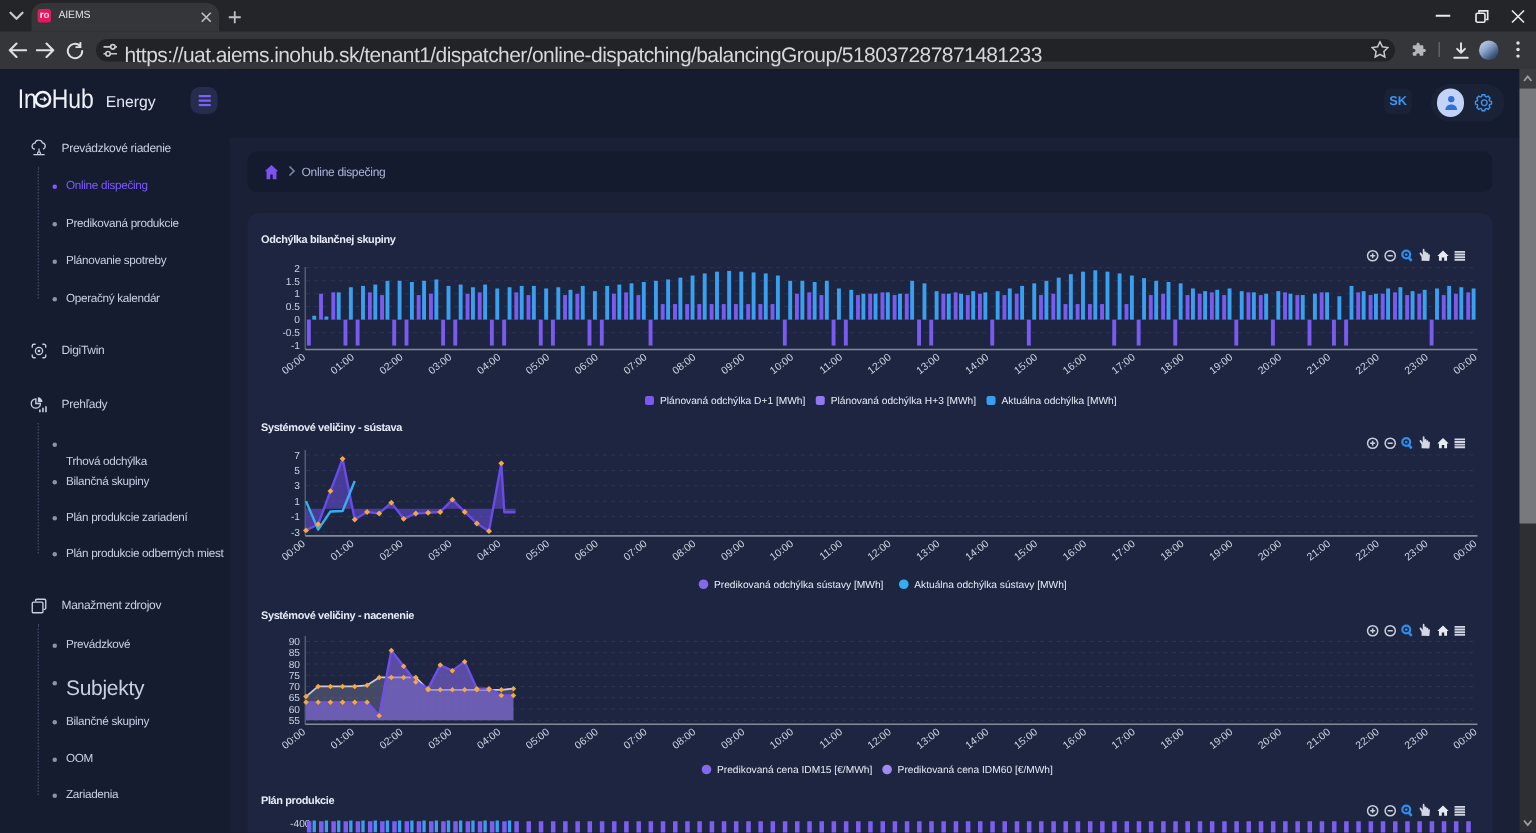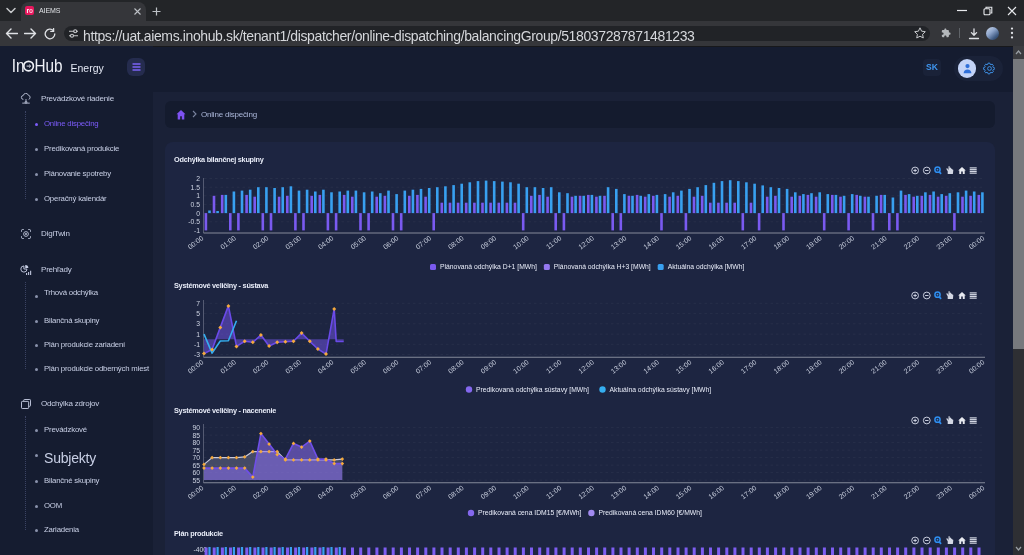--- a/index.html
+++ b/index.html
@@ -604,32 +604,32 @@
     <circle cx="8" cy="8" r="1.2" fill="#c9d0e6"></circle>
   </svg>
 <div style="position:absolute;left:41px;top:228.8px;font-size:8px;letter-spacing:-0.2px;color:#c9d0e6;white-space:nowrap">DigiTwin</div>
 <svg style="position:absolute;left:20px;top:263.5px" width="12" height="12" viewBox="0 0 16 16">
     <path d="M5.2 2.6a4.1 4.1 0 1 0 4.1 4.1H5.2z" fill="none" stroke="#c9d0e6" stroke-width="1.2"></path>
     <path d="M7 1.2a4.1 4.1 0 0 1 4.1 4.1H7z" fill="#c9d0e6"></path>
     <path d="M8.8 14.5v-2.6M11.5 14.5v-4M14.2 14.5v-5.5" stroke="#c9d0e6" stroke-width="1.4"></path>
   </svg>
 <div style="position:absolute;left:41px;top:264.8px;font-size:8px;letter-spacing:-0.2px;color:#c9d0e6;white-space:nowrap">Prehľady</div>
 <div style="position:absolute;left:35px;top:294.5px;width:3.2px;height:3.2px;border-radius:50%;background:#8a92ac"></div>
-<div style="position:absolute;left:44px;top:288px;font-size:7.8px;letter-spacing:-0.2px;color:#c9d0e6;white-space:nowrap">Trhová odchýlka</div>
+<div style="position:absolute;left:44px;top:303px;font-size:7.8px;letter-spacing:-0.2px;color:#c9d0e6;white-space:nowrap">Trhová odchýlka</div>
 <div style="position:absolute;left:35px;top:319.5px;width:3.2px;height:3.2px;border-radius:50%;background:#8a92ac"></div>
 <div style="position:absolute;left:44px;top:315.9px;font-size:7.8px;letter-spacing:-0.2px;color:#c9d0e6;white-space:nowrap">Bilančná skupiny</div>
 <div style="position:absolute;left:35px;top:343.5px;width:3.2px;height:3.2px;border-radius:50%;background:#8a92ac"></div>
 <div style="position:absolute;left:44px;top:339.9px;font-size:7.8px;letter-spacing:-0.2px;color:#c9d0e6;white-space:nowrap">Plán produkcie zariadení</div>
 <div style="position:absolute;left:35px;top:367.5px;width:3.2px;height:3.2px;border-radius:50%;background:#8a92ac"></div>
 <div style="position:absolute;left:44px;top:363.9px;font-size:7.8px;letter-spacing:-0.2px;color:#c9d0e6;white-space:nowrap">Plán produkcie odberných miest</div>
 <svg style="position:absolute;left:20px;top:397.5px" width="12" height="12" viewBox="0 0 16 16">
     <path d="M5 4V3a1 1 0 0 1 1-1h7a1 1 0 0 1 1 1v7a1 1 0 0 1-1 1h-1" fill="none" stroke="#c9d0e6" stroke-width="1.2"></path>
     <rect x="2" y="4.5" width="9.5" height="9.5" rx="1" fill="none" stroke="#c9d0e6" stroke-width="1.2"></rect>
   </svg>
-<div style="position:absolute;left:41px;top:398.8px;font-size:8px;letter-spacing:-0.2px;color:#c9d0e6;white-space:nowrap">Odchýlka zdrojov</div>
+<div style="position:absolute;left:41px;top:398.8px;font-size:8px;letter-spacing:-0.2px;color:#c9d0e6;white-space:nowrap">Manažment zdrojov</div>
 <div style="position:absolute;left:35px;top:428.5px;width:3.2px;height:3.2px;border-radius:50%;background:#8a92ac"></div>
 <div style="position:absolute;left:44px;top:424.9px;font-size:7.8px;letter-spacing:-0.2px;color:#c9d0e6;white-space:nowrap">Prevádzkové</div>
 <div style="position:absolute;left:35px;top:453.5px;width:3.2px;height:3.2px;border-radius:50%;background:#8a92ac"></div>
 <div style="position:absolute;left:44px;top:449.9px;font-size:14px;letter-spacing:-0.2px;color:#c9d0e6;white-space:nowrap">Subjekty</div>
 <div style="position:absolute;left:35px;top:479.5px;width:3.2px;height:3.2px;border-radius:50%;background:#8a92ac"></div>
 <div style="position:absolute;left:44px;top:475.9px;font-size:7.8px;letter-spacing:-0.2px;color:#c9d0e6;white-space:nowrap">Bilančné skupiny</div>
 <div style="position:absolute;left:35px;top:504.5px;width:3.2px;height:3.2px;border-radius:50%;background:#8a92ac"></div>
 <div style="position:absolute;left:44px;top:500.9px;font-size:7.8px;letter-spacing:-0.2px;color:#c9d0e6;white-space:nowrap">OOM</div>
 <div style="position:absolute;left:35px;top:528.5px;width:3.2px;height:3.2px;border-radius:50%;background:#8a92ac"></div>
 <div style="position:absolute;left:44px;top:524.9px;font-size:7.8px;letter-spacing:-0.2px;color:#c9d0e6;white-space:nowrap">Zariadenia</div>

